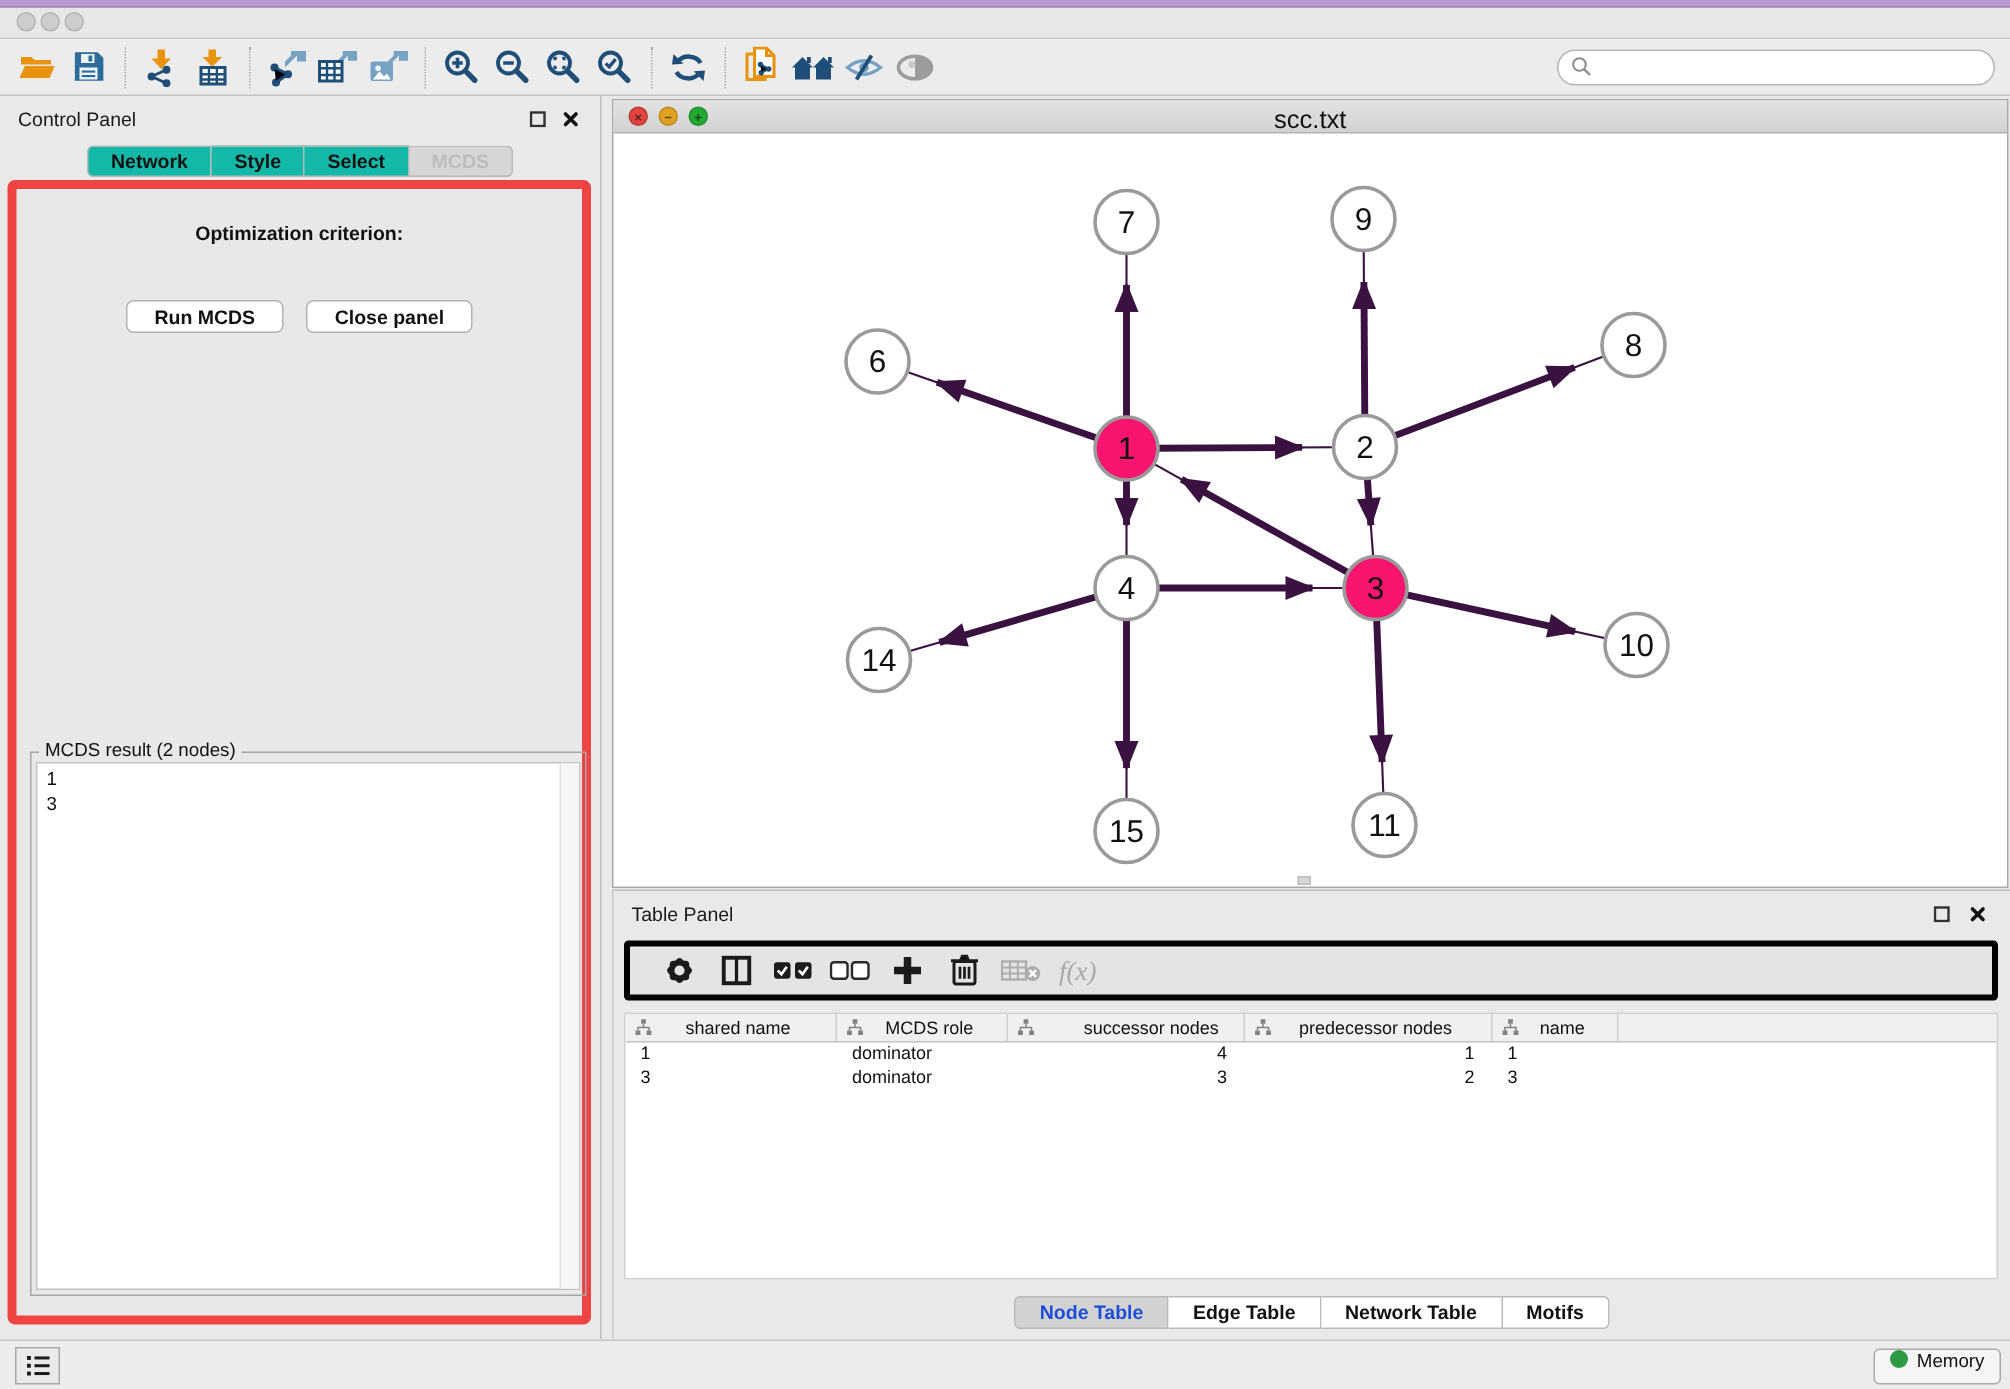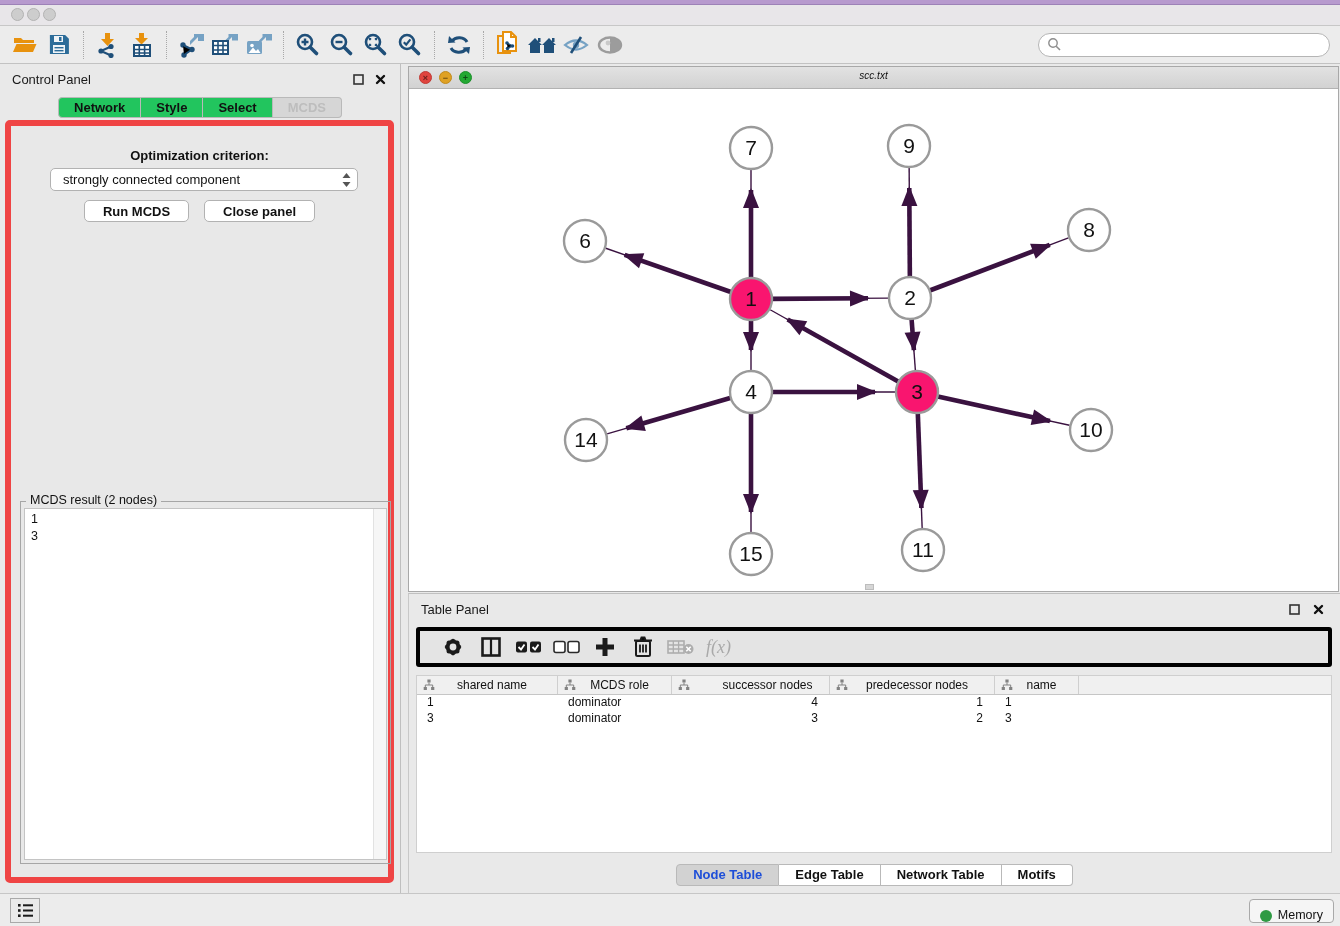--- a/index.html
+++ b/index.html
@@ -30,21 +30,21 @@
                      background:transparent; }
 
   
   .control-panel { position:absolute; left:0; top:64px; width:401px; bottom:33px;
                    background:#e9e9e9; border-right:1px solid #bfbfbf; }
   .panel-header { position:relative; height:30px; }
   .panel-header .ph-title { position:absolute; left:12px; top:8px; font-size:13px; color:#1a1a1a; }
   .ph-btn { position:absolute; top:7px; width:16px; height:16px; display:flex; align-items:center;
             justify-content:center; }
   .cp-tabs { position:absolute; top:33px; left:0; right:0; display:flex; justify-content:center; }
-  .tab { height:21px; line-height:19px; padding:0 15px; background:#22c55e; border:1px solid #b9b9b9;
+  .tab { height:21px; line-height:19px; padding:0 15px; background:#14b8a6; border:1px solid #b9b9b9;
          border-left:none; font-size:13px; font-weight:bold; color:#111; }
   .tab:first-child { border-left:1px solid #b9b9b9; border-radius:4px 0 0 4px; }
   .tab:last-child { border-radius:0 4px 4px 0; }
   .tab.selected { background:#d6d6d6; color:#bdbdbd; font-weight:bold; }
   .cp-body { position:absolute; top:56px; left:5px; right:6px; bottom:10px;
              background:#e8e8e8; border:6px solid #ef4444; border-radius:5px; }
   .opt-label { position:absolute; top:22px; left:0; right:0; text-align:center;
                font-size:13px; font-weight:bold; color:#111; }
   .dropdown { position:absolute; top:42px; left:39px; width:308px; height:23px; background:#fff;
               border:1px solid #b2b2b2; border-radius:5px; display:flex; align-items:center;
@@ -63,22 +63,22 @@
                  border:1px solid #c4c4c4; font-size:12.5px; color:#111; line-height:17px;
                  padding:2px 0 0 6px; white-space:pre; }
   .result-scroll { position:absolute; right:0; top:0; bottom:0; width:13px; background:#f6f6f6;
                    border-left:1px solid #e2e2e2; }
 
   
   .network-window { position:absolute; left:408px; top:66px; width:931px; height:526px;
                     background:#fff; border:1px solid #a8a8a8; }
   .nw-titlebar { position:relative; height:22px; background:linear-gradient(#e2e2e2,#d2d2d2);
                  border-bottom:1px solid #b2b2b2; }
-  .nw-title { position:absolute; left:0; right:0; top:3px; text-align:center; font-size:10px;
-              color:#111;font-style:italic; }
+  .nw-title { position:absolute; left:0; right:0; top:3px; text-align:center; font-size:17px;
+              color:#111; }
   .nw-dot { position:absolute; top:4px; width:13px; height:13px; border-radius:50%;
             display:flex; align-items:center; justify-content:center; font-size:9px;
             font-weight:bold; color:rgba(0,0,0,.55); }
   #graph-svg { position:absolute; left:0; top:23px; }
   .nw-handle { position:absolute; bottom:1px; left:456px; width:9px; height:6px;
                background:#d6d6d6; border:1px solid #bdbdbd; }
 
   
   .table-panel { position:absolute; left:408px; top:593px; right:0; bottom:33px;
                  background:#e9e9e9; border-top:1px solid #c0c0c0; border-left:1px solid #c8c8c8; }
@@ -104,21 +104,21 @@
   .tp-tab:first-child { border-left:1px solid #b9b9b9; border-radius:4px 0 0 4px; }
   .tp-tab:last-child { border-radius:0 4px 4px 0; }
   .tp-tab.selected { background:#d2d2d2; color:#1d4ed8; }
 
   
   .statusbar { position:absolute; bottom:0; left:0; right:0; height:33px; background:#ececec;
                border-top:1px solid #c6c6c6; }
   .sb-left-btn { position:absolute; left:10px; top:4px; width:30px; height:25px; background:#eaeaea;
                  border:1px solid #a9a9a9; display:flex; align-items:center; justify-content:center; }
   .memory-btn { position:absolute; right:6px; top:5px; height:24px; background:#f5f5f5;
-                border:1px solid #a9a9a9; border-radius:4px; display:flex; align-items:flex-end;
+                border:1px solid #a9a9a9; border-radius:4px; display:flex; align-items:flex-start;
                 gap:6px; padding:0 10px; font-size:12.5px; color:#111; }
   .mem-dot { width:12px; height:12px; border-radius:50%; }
 </style>
 </head>
 <body>
 
 <div id="app">
 
   <div class="titlebar">
     <div class="purple-strip"></div>
@@ -282,27 +282,20 @@
       </span>
     </div>
     <div class="cp-tabs">
       <div class="tab">Network</div>
       <div class="tab">Style</div>
       <div class="tab">Select</div>
       <div class="tab selected">MCDS</div>
     </div>
     <div class="cp-body">
       <div class="opt-label">Optimization criterion:</div>
-      <div class="dropdown">
-        <span class="dd-label">strongly connected component</span>
-        <svg width="9" height="14" viewBox="0 0 9 14">
-            <path fill="#555" d="M4.5 0 L8.5 5 L0.5 5z"></path>
-            <path fill="#555" d="M4.5 14 L8.5 9 L0.5 9z"></path>
-          </svg>
-      </div>
       <div class="btn-row">
         <button class="mac-btn">Run MCDS</button>
         <button class="mac-btn">Close panel</button>
       </div>
       <div class="result-group">
         <span class="result-legend">MCDS result (2 nodes)</span>
         <div class="result-text" id="result-text">1
 3</div>
         <div class="result-scroll" style="top:7px;bottom:4px;right:4px;"></div>
       </div>

